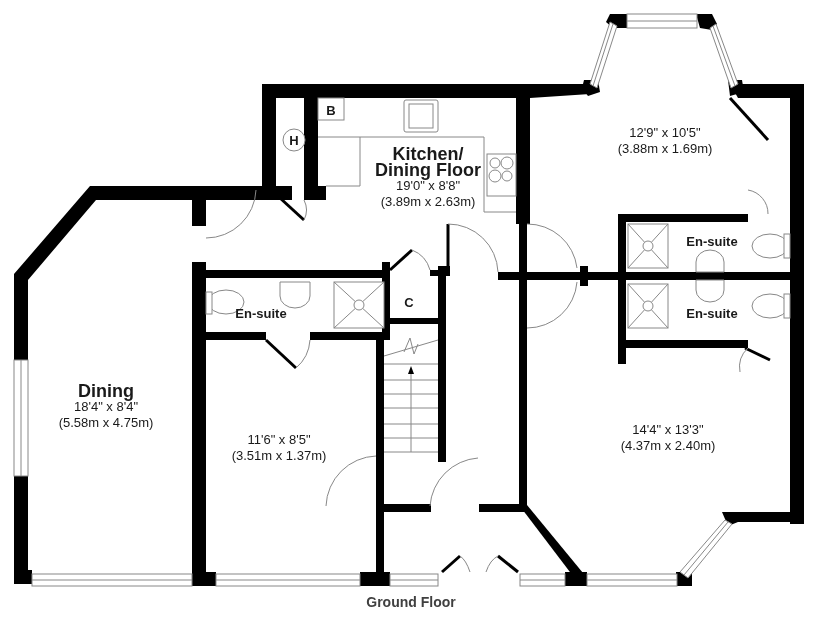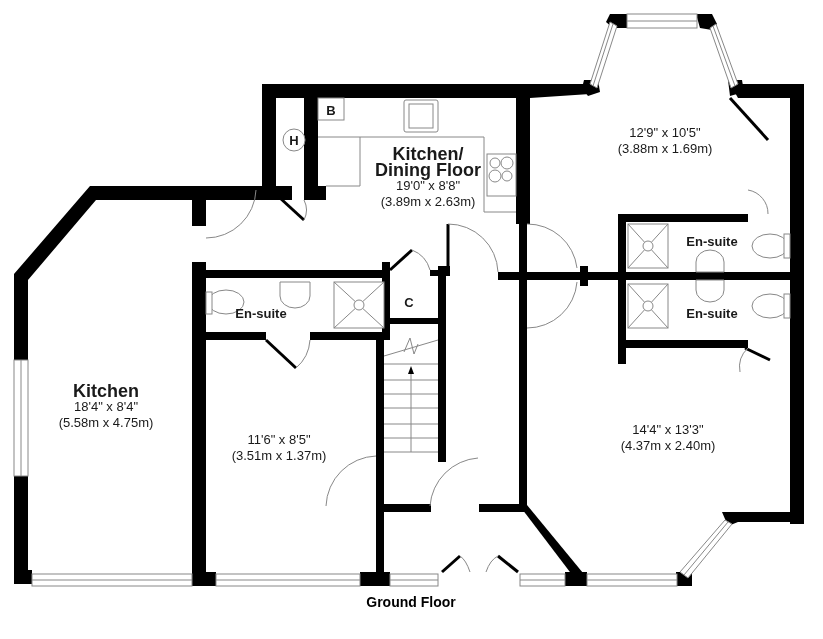--- a/index.html
+++ b/index.html
@@ -2,21 +2,21 @@
 <html><head>
 <meta charset="utf-8">
 <style>
   html, body { margin:0; padding:0; background:#ffffff; }
   body { width:823px; height:639px; overflow:hidden; position:relative; font-family:"Liberation Sans", sans-serif; }
   #plan { position:absolute; left:0; top:0; width:823px; height:639px; }
   .lbl { position:absolute; text-align:center; color:#1a1a1a; font-size:13px; line-height:16px; white-space:nowrap; transform:translateX(-50%); }
   .lbl .name { font-weight:bold; font-size:18px; display:block; }
   .lbl .dim { display:block; }
   .tag { position:absolute; font-weight:bold; font-size:13px; color:#1a1a1a; transform:translate(-50%,-50%); }
-  .caption { position:absolute; left:411px; top:594px; transform:translateX(-50%); font-weight:bold; font-size:14px; color:#000000; white-space:nowrap; }
+  .caption { position:absolute; left:411px; top:594px; transform:translateX(-50%); font-weight:bold; font-size:14px; color:#404040; white-space:nowrap; }
 </style>
 </head>
 <body>
 
 <svg id="plan" viewBox="0 0 823 639" xmlns="http://www.w3.org/2000/svg">
   <g fill="#000" stroke="none">
 
     <rect x="262" y="84" width="268" height="14"></rect>
     <rect x="262" y="84" width="14" height="105"></rect>
     <rect x="516" y="84" width="14" height="140"></rect>
@@ -182,21 +182,21 @@
 </div>
 
 <div class="lbl" style="left:428px; top:146px;">
   <span class="name">Kitchen/</span>
   <span class="name">Dining Floor</span>
   <span class="dim">19'0" x 8'8"</span>
   <span class="dim">(3.89m x 2.63m)</span>
 </div>
 
 <div class="lbl" style="left:106px; top:383px;">
-  <span class="name">Kitchen</span>
+  <span class="name">Dining</span>
   <span class="dim">18'4" x 8'4"</span>
   <span class="dim">(5.58m x 4.75m)</span>
 </div>
 
 <div class="lbl" style="left:279px; top:432px;">
   <span class="dim">11'6" x 8'5"</span>
   <span class="dim">(3.51m x 1.37m)</span>
 </div>
 
 <div class="lbl" style="left:668px; top:422px;">

